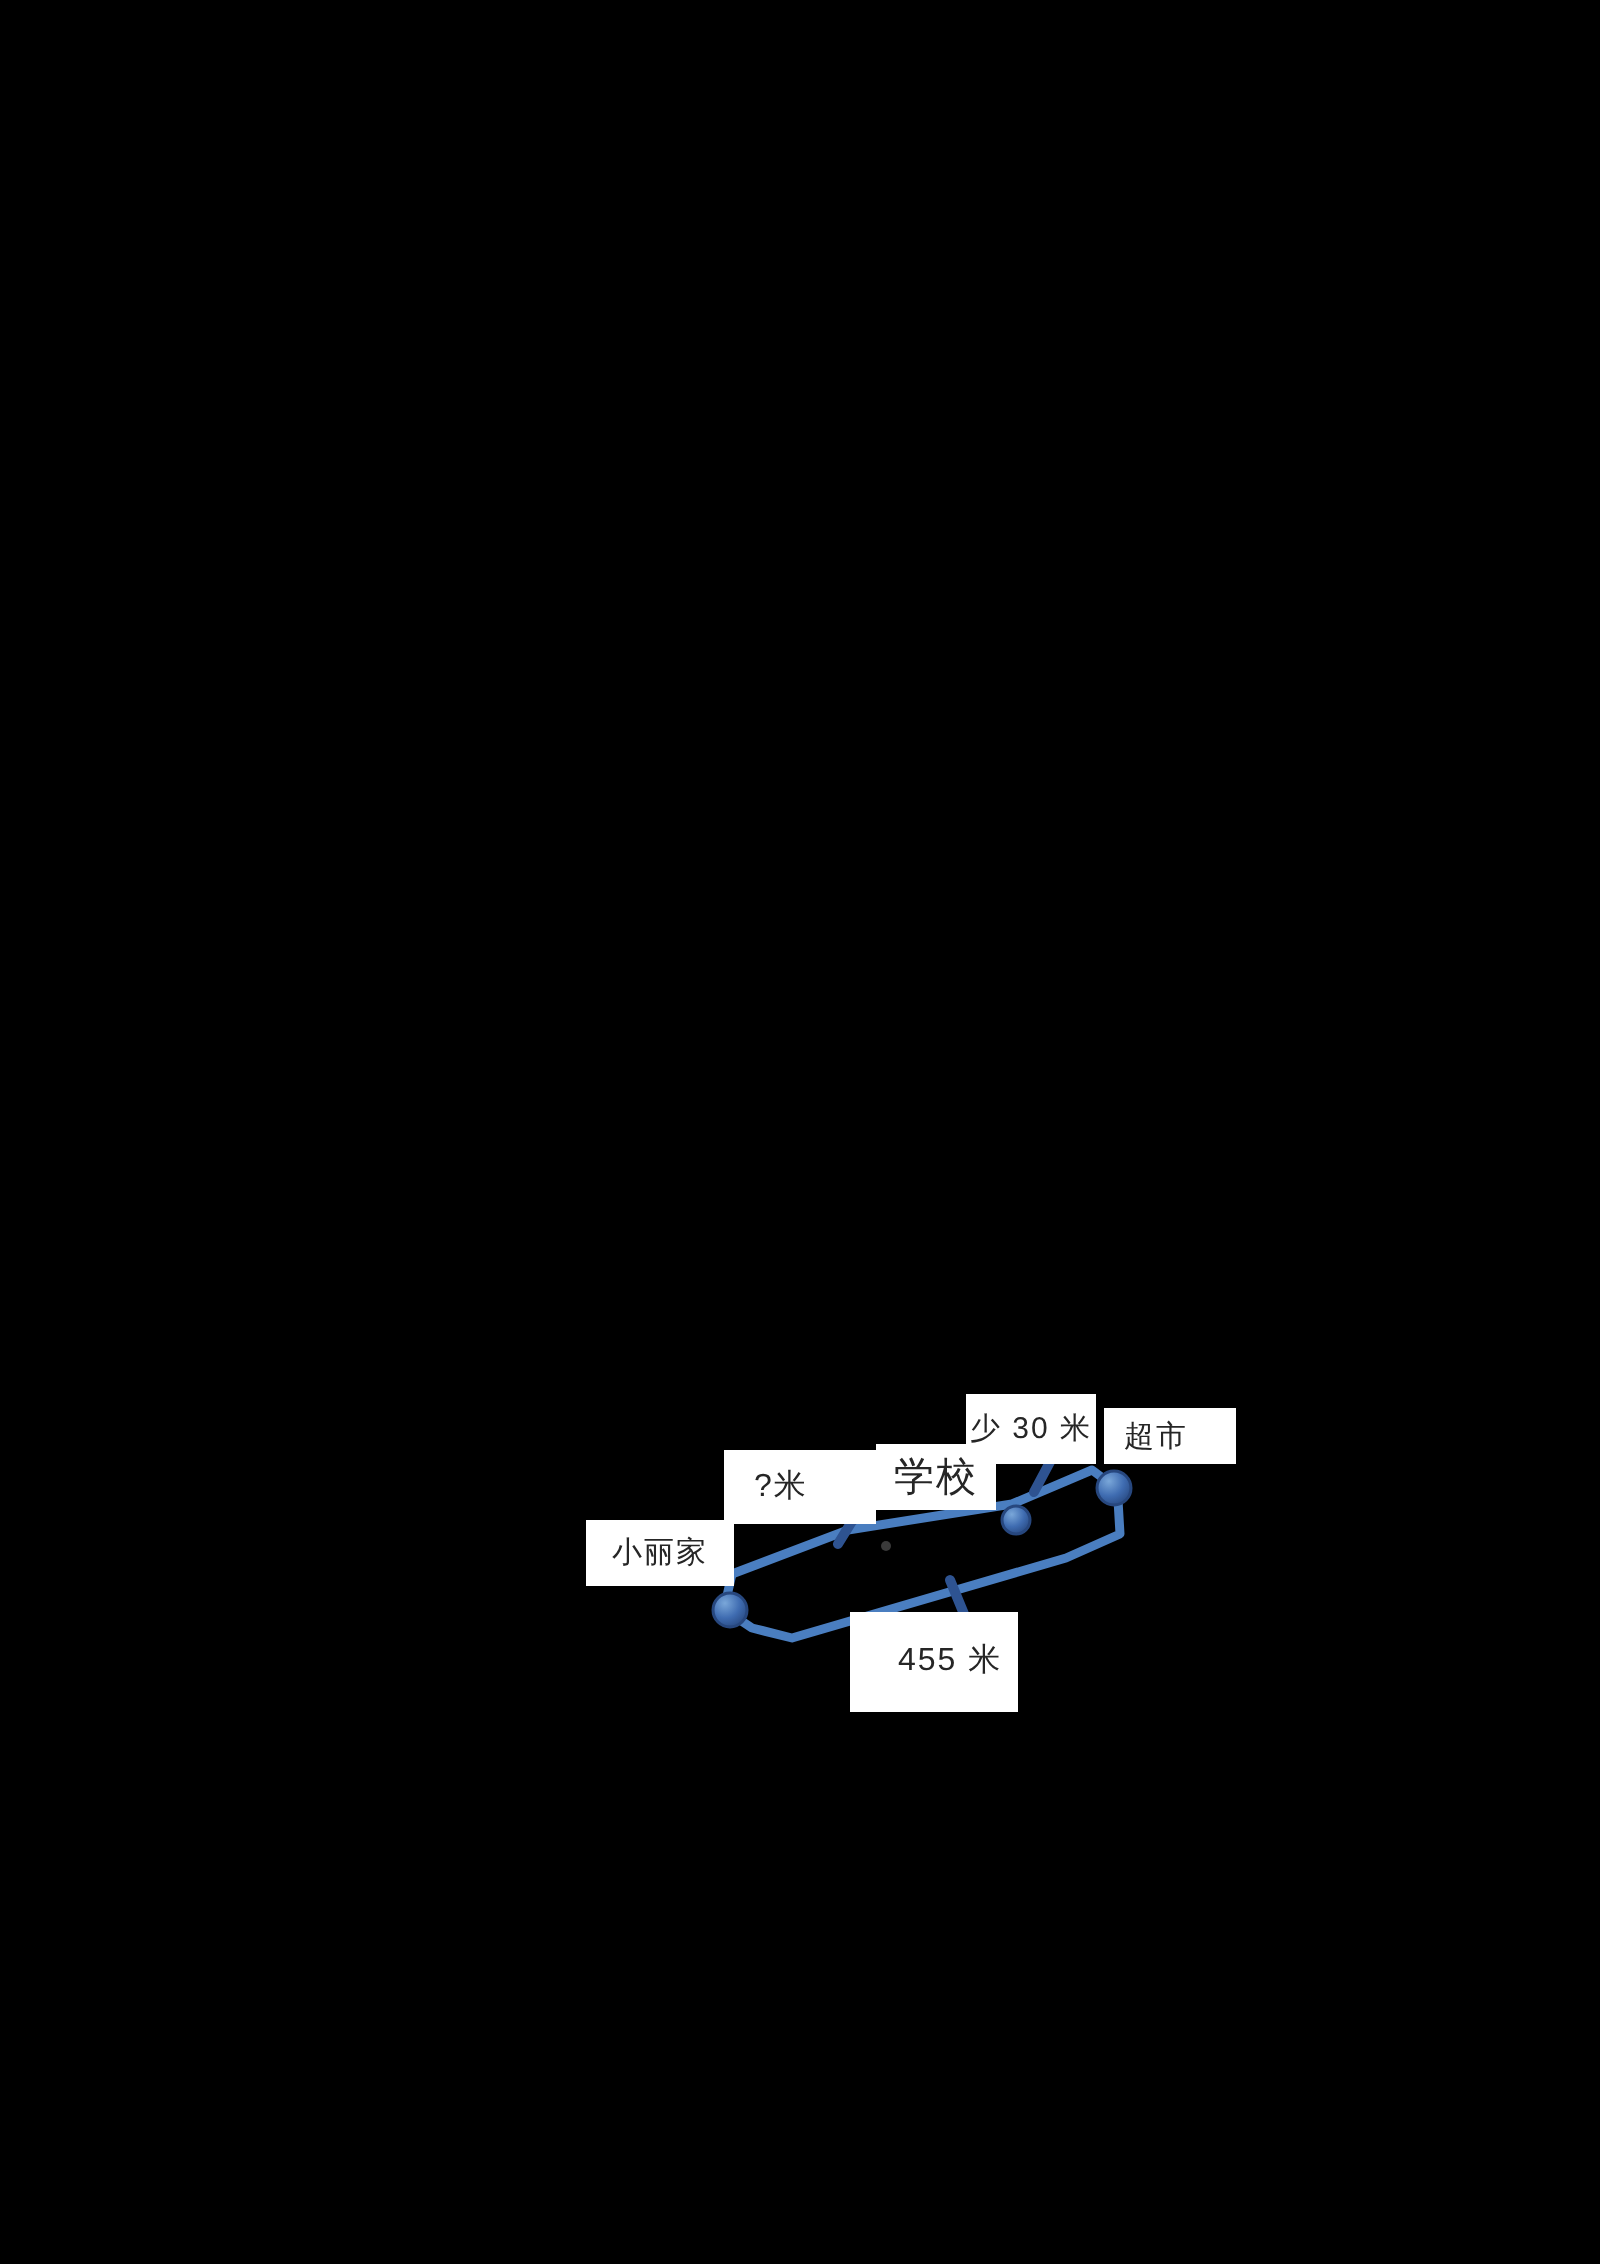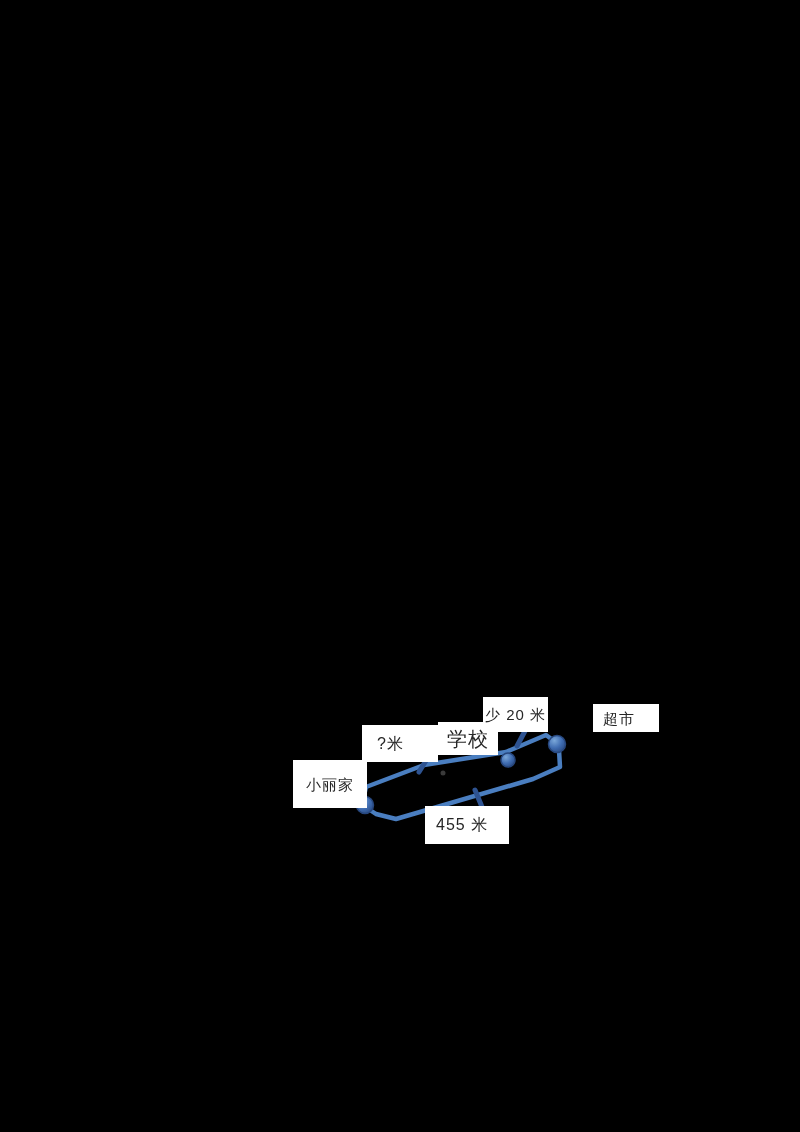--- a/index.html
+++ b/index.html
@@ -26,26 +26,26 @@
     color: var(--label-color, #262626);
     display: flex;
     align-items: center;
     justify-content: center;
     line-height: 1;
     white-space: nowrap;
     letter-spacing: 1px;
   }
   .label-box.align-left { justify-content: flex-start; }
 
-  #label-home      { left: 293px; top: 760px; width: 74px; height: 48px; font-size: 15px; }
+  #label-home      { left: 293px; top: 760px; width: 74px; height: 33px; font-size: 15px; }
   #label-qmi       { left: 362px; top: 725px; width: 76px; height: 37px; font-size: 16px; padding-left: 15px; box-sizing: border-box; }
   #label-school    { left: 438px; top: 722px; width: 60px; height: 33px; font-size: 20px; }
   #label-less30    { left: 483px; top: 697px; width: 65px; height: 35px; font-size: 15px; }
-  #label-market    { left: 552px; top: 704px; width: 66px; height: 28px; font-size: 15px; padding-left: 10px; box-sizing: border-box; margin-left: 41px; }
-  #label-total     { left: 425px; top: 806px; width: 84px; height: 38px; font-size: 16px; padding-left: 11px; box-sizing: border-box; }
+  #label-market    { left: 552px; top: 704px; width: 66px; height: 28px; font-size: 15px; padding-left: 10px; box-sizing: border-box; }
+  #label-total     { left: 425px; top: 806px; width: 84px; height: 50px; font-size: 16px; padding-left: 24px; box-sizing: border-box; }
 </style>
 </head>
 <body>
 
 <div id="stage">
 
   <svg id="diagram-svg" width="800" height="1132" viewBox="0 0 800 1132">
     <defs>
       <radialGradient id="dotGrad" cx="35%" cy="30%" r="80%">
         <stop offset="0%" stop-color="#7aa7d9"></stop>
@@ -72,19 +72,19 @@
     <circle cx="508" cy="760" r="7" fill="url(#dotGrad)" stroke="var(--dot-edge)" stroke-width="1.5"></circle>
     <circle cx="557" cy="744" r="8.5" fill="url(#dotGrad)" stroke="var(--dot-edge)" stroke-width="1.5"></circle>
   </svg>
 
   <div class="label-box" id="label-home">小丽家</div>
 
   <div class="label-box align-left" id="label-qmi">?米</div>
 
   <div class="label-box" id="label-school">学校</div>
 
-  <div class="label-box" id="label-less30">少 20 米</div>
+  <div class="label-box" id="label-less30">少 30 米</div>
 
   <div class="label-box align-left" id="label-market">超市</div>
 
   <div class="label-box align-left" id="label-total">455 米</div>
 
 </div>
 
 </body></html>

